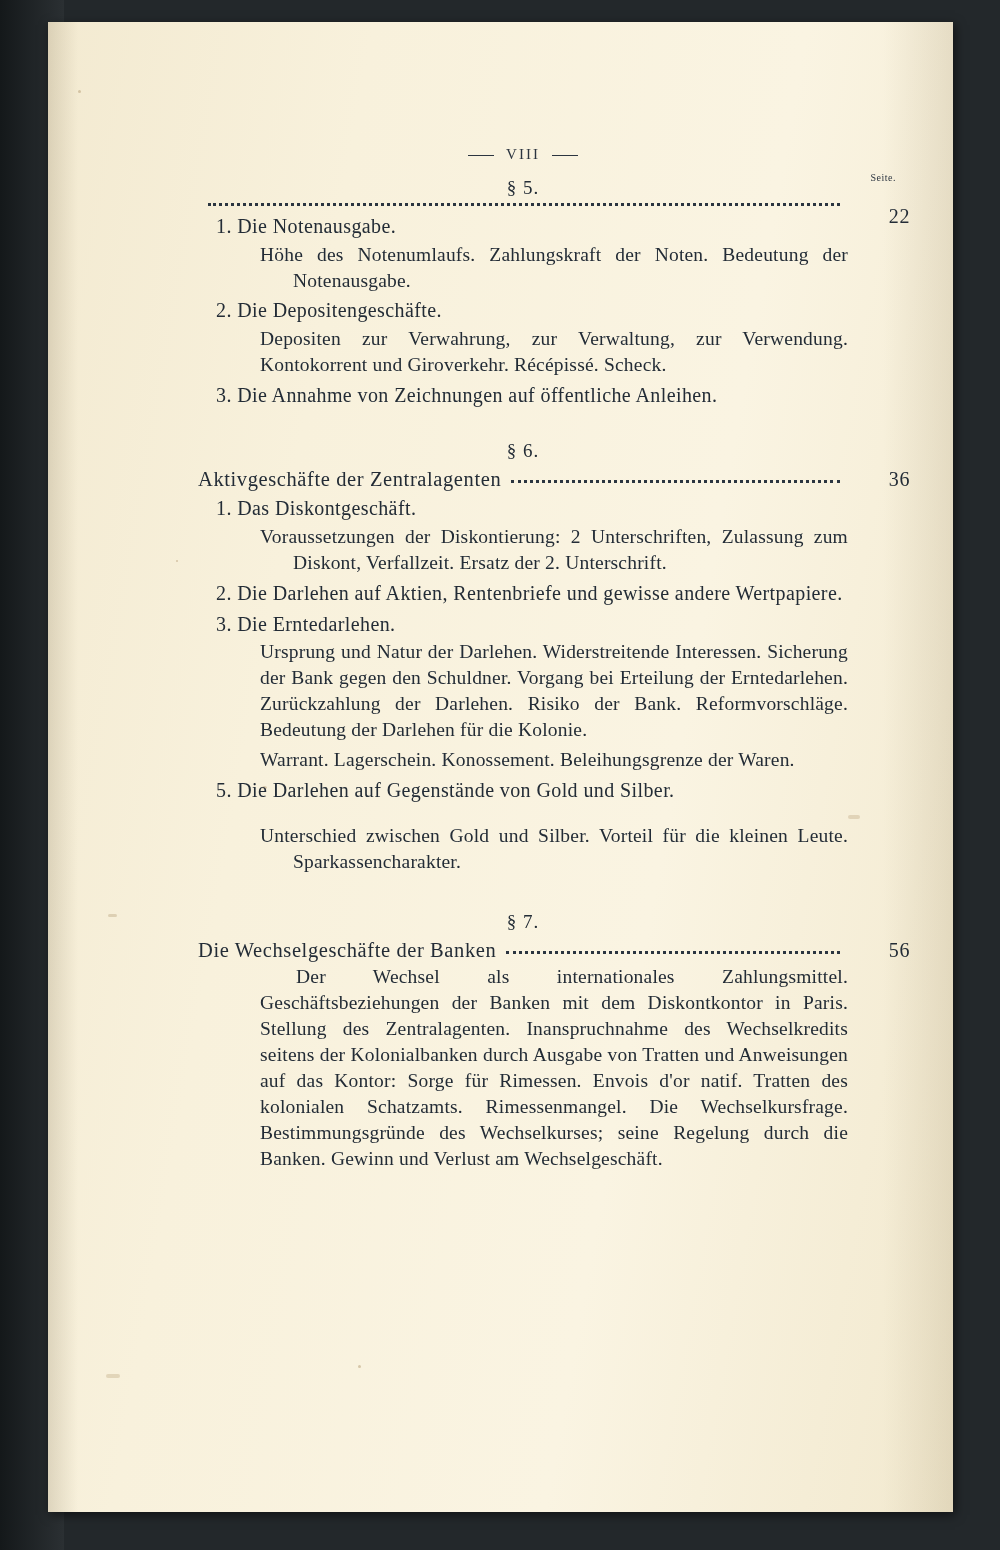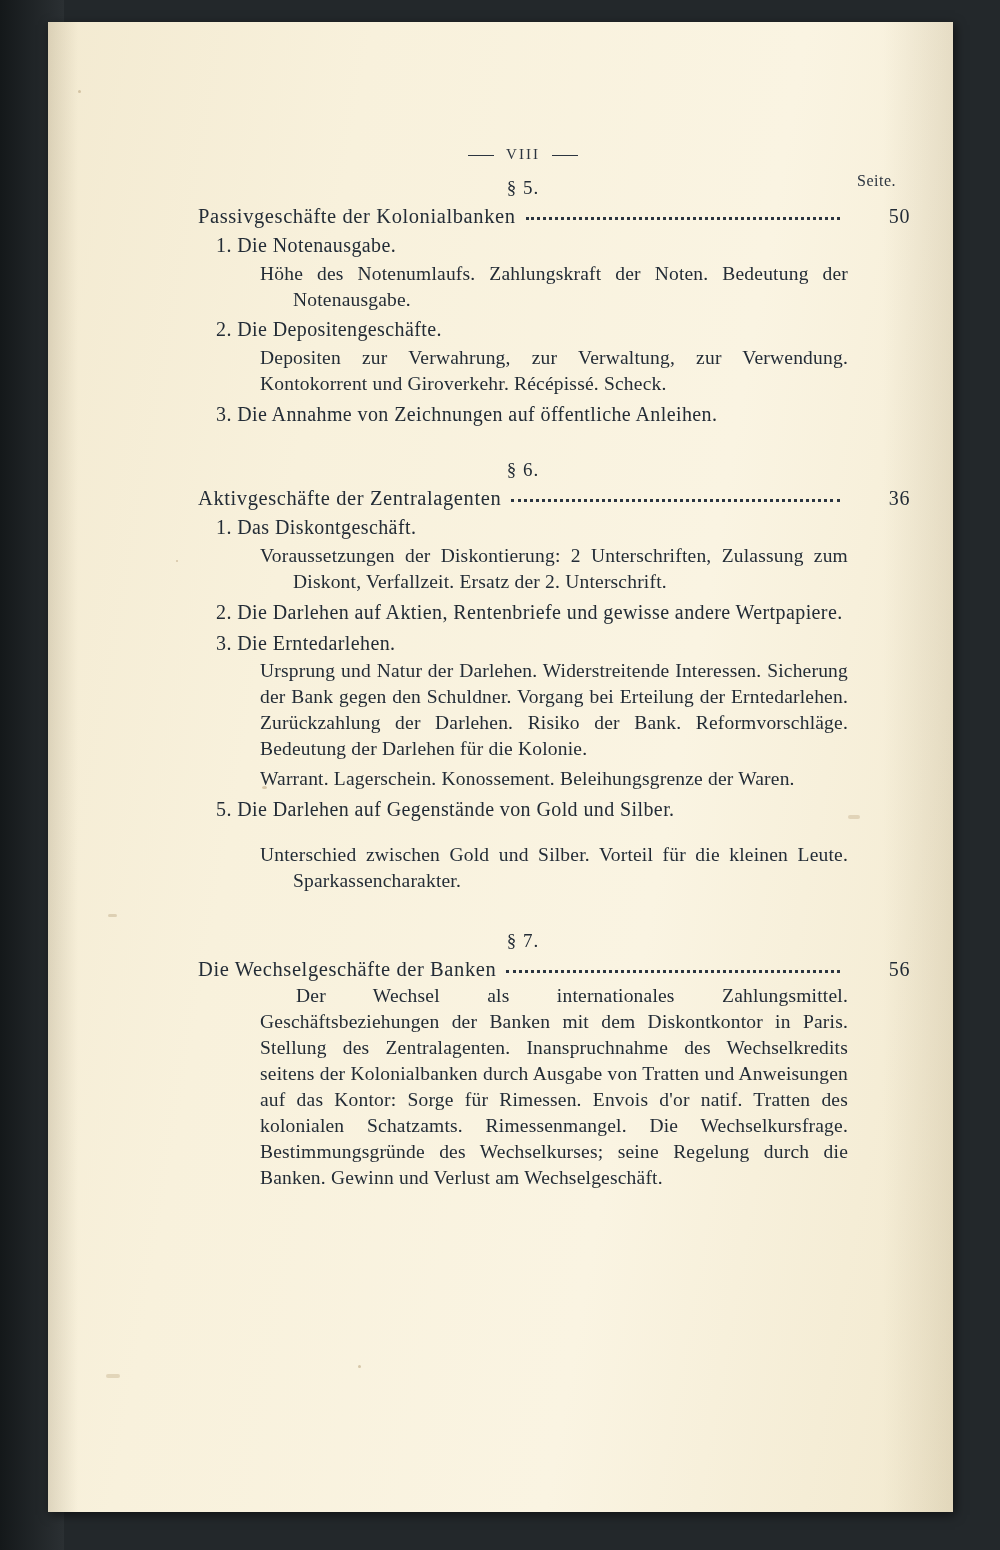--- a/index.html
+++ b/index.html
@@ -86,21 +86,21 @@
     width: 26px;
     border-top: 1.6px solid #2c3540;
     vertical-align: middle;
     margin: 0 12px;
   }
 
   .seite {
     position: absolute;
     right: -48px;
     top: 26px;
-    font-size: 16px;
+    font-size: 10px;
     letter-spacing: 0.5px;
     color: #2c3540;
   }
 
   .para-head {
     text-align: center;
     font-size: 19px;
     margin: 14px 0 6px 0;
     letter-spacing: 1px;
   }
@@ -185,23 +185,22 @@
     <div class="running-head">
       <span class="dash"></span><span>VIII</span><span class="dash"></span>
     </div>
 
     <div class="seite">Seite.</div>
 
     <div class="para-head">§ 5.</div>
 
     <div class="toc-line-wrap">
       <div class="toc-line">
-        <span class="title">Passivgeschäfte der Kolonialbanken</span>
         <span class="leader"></span>
-        <span class="pageno">50</span>
+        <span class="pageno">22</span>
       </div>
     </div>
 
     <div class="num-item">
       <span>1.</span>
       <span>Die Notenausgabe.</span>
     </div>
     <div class="desc hang">Höhe des Notenumlaufs. Zahlungskraft der Noten. Bedeutung der Notenausgabe.</div>
 
     <div class="num-item">

